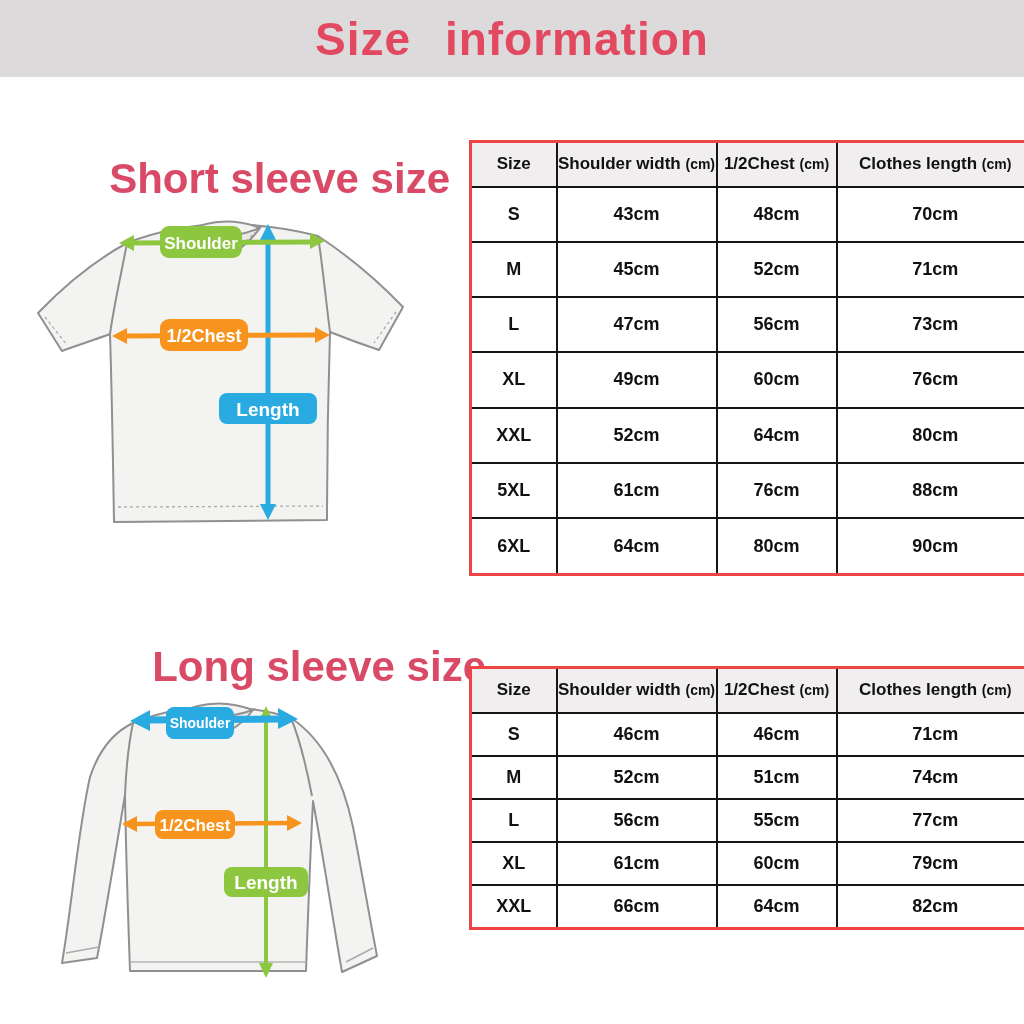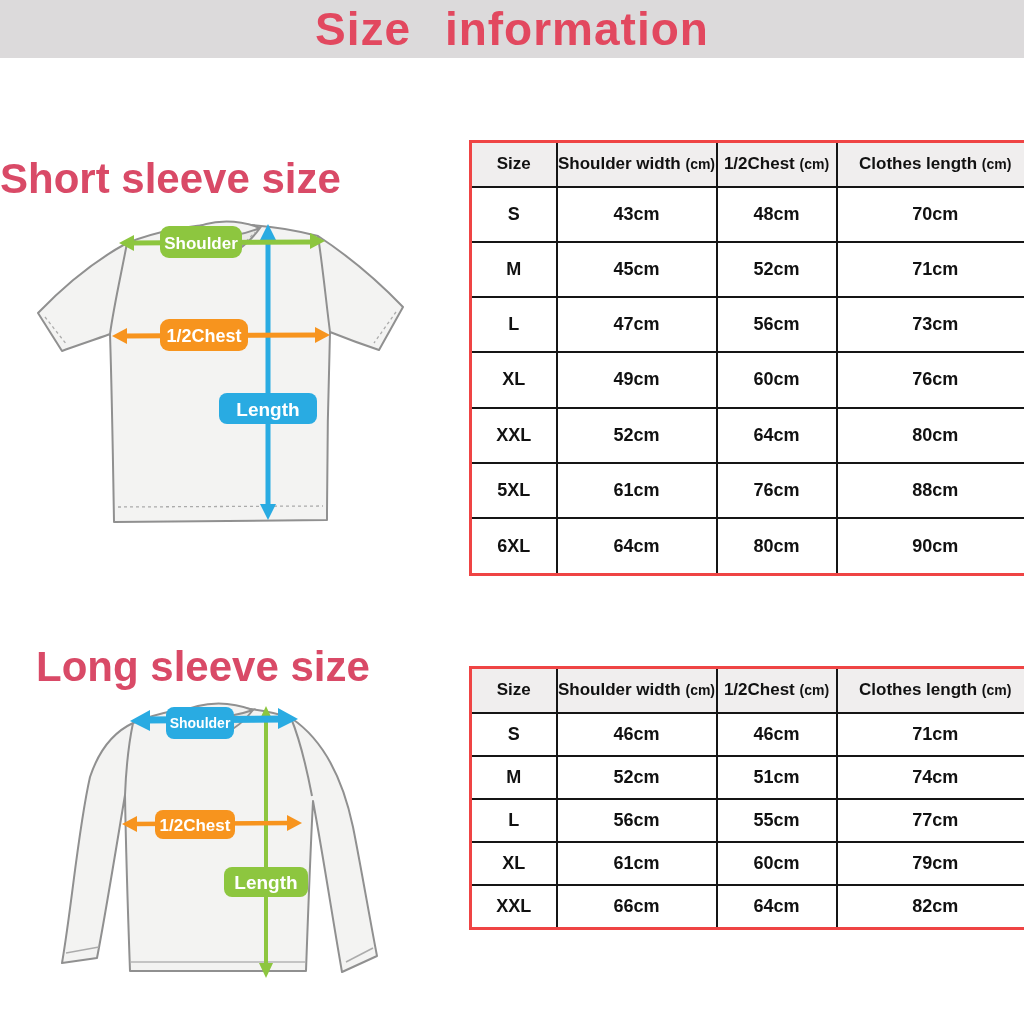--- a/index.html
+++ b/index.html
@@ -1,26 +1,26 @@
 <!DOCTYPE html>
 <html><head>
 <meta charset="utf-8">
 <style>
   html,body{margin:0;padding:0;background:#ffffff;}
   body{width:1024px;height:1024px;position:relative;overflow:hidden;
        font-family:"Liberation Sans", sans-serif;}
 
   
-  .banner{position:absolute;left:0;top:0;width:1024px;height:58px;
+  .banner{position:absolute;left:0;top:0;width:1024px;height:77px;
           background:#dcdadb;display:flex;align-items:center;justify-content:center;}
   .banner h1{margin:0;font-size:46px;font-weight:700;color:#e2485f;
              word-spacing:20px;letter-spacing:1px;}
 
   
-  .sec-heading{position:absolute;left:0;width:450px;margin:0;text-align:left;
+  .sec-heading{position:absolute;left:0;width:450px;margin:0;text-align:right;
                font-size:42px;font-weight:700;color:#d94a67;line-height:1;}
   .sec-heading.short{top:158px;}
   .sec-heading.long{top:646px;margin-left:36px;}
 
   
   .shirt-svg{position:absolute;}
   .shirt-svg.short{left:30px;top:213px;width:410px;height:330px;}
   .shirt-svg.long{left:20px;top:695px;width:420px;height:329px;}
   .lbl-text{fill:#ffffff;font-weight:700;font-family:"Liberation Sans",sans-serif;
             text-anchor:middle;}

